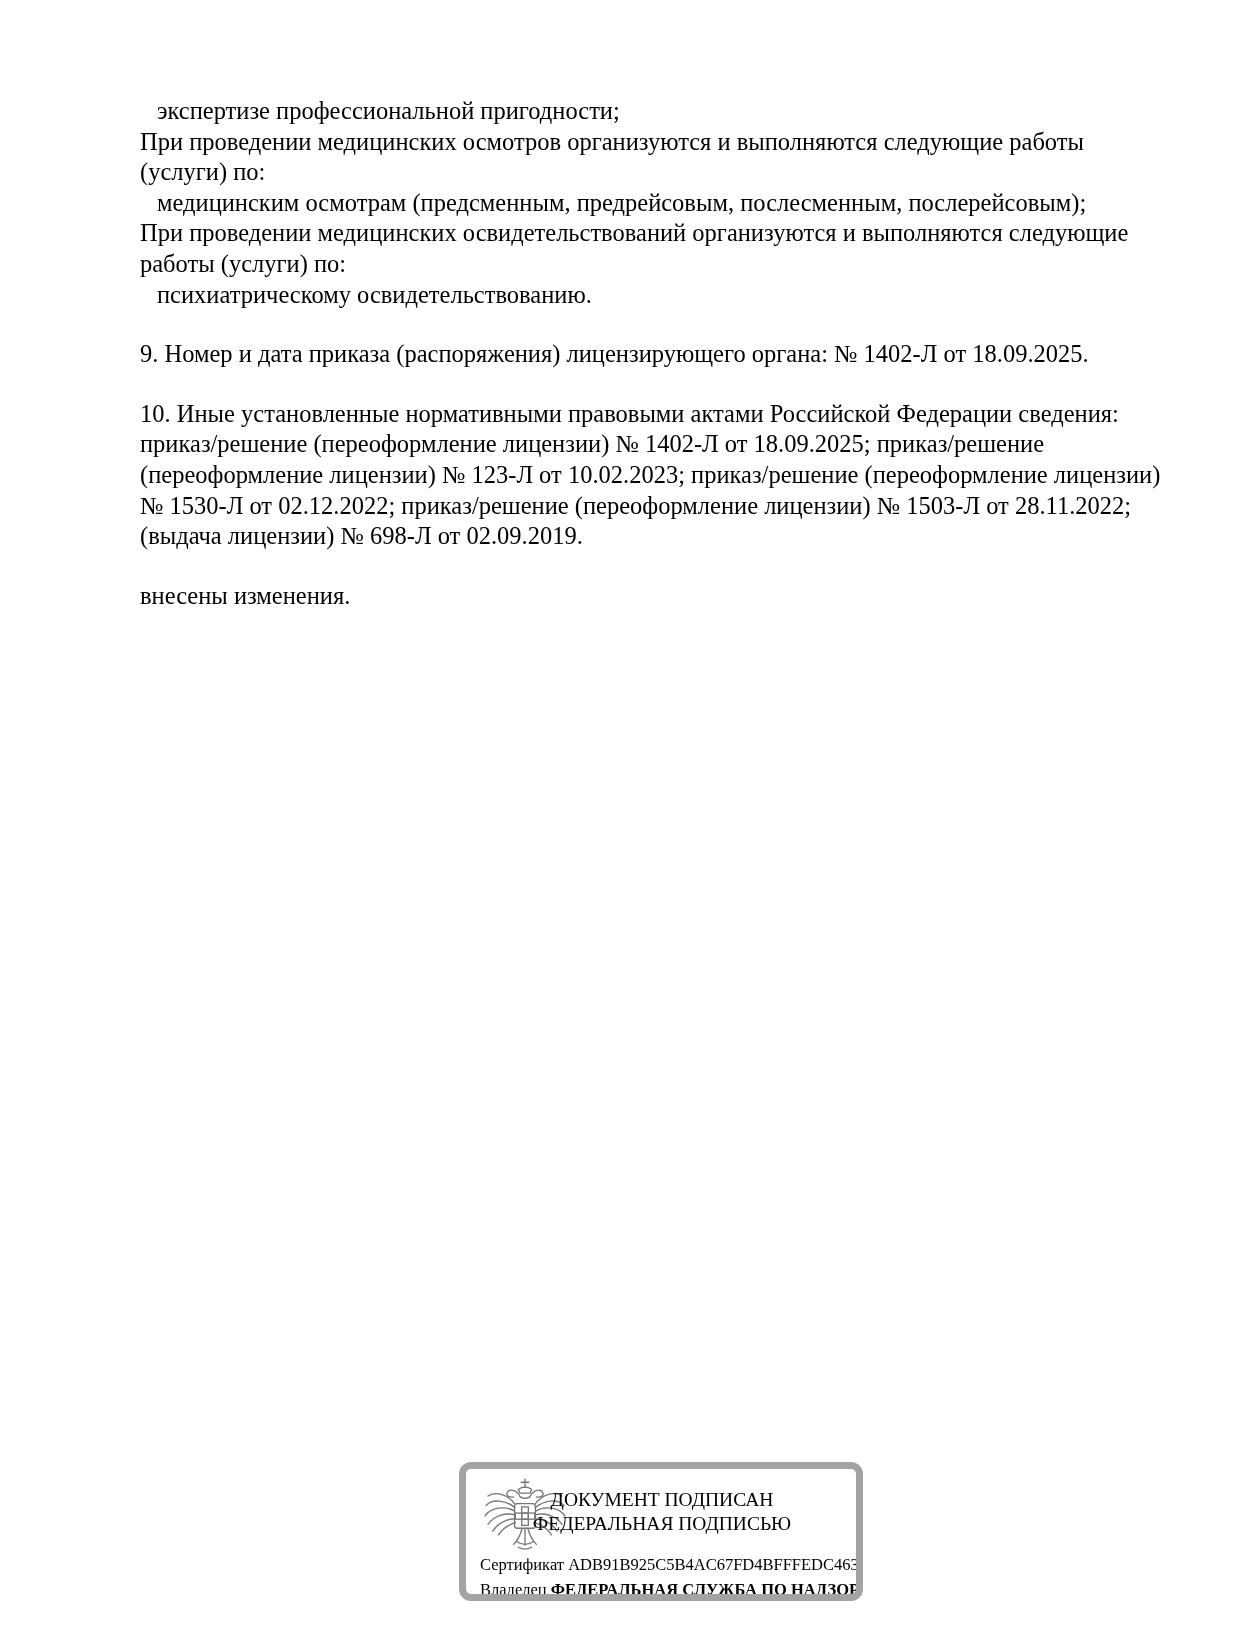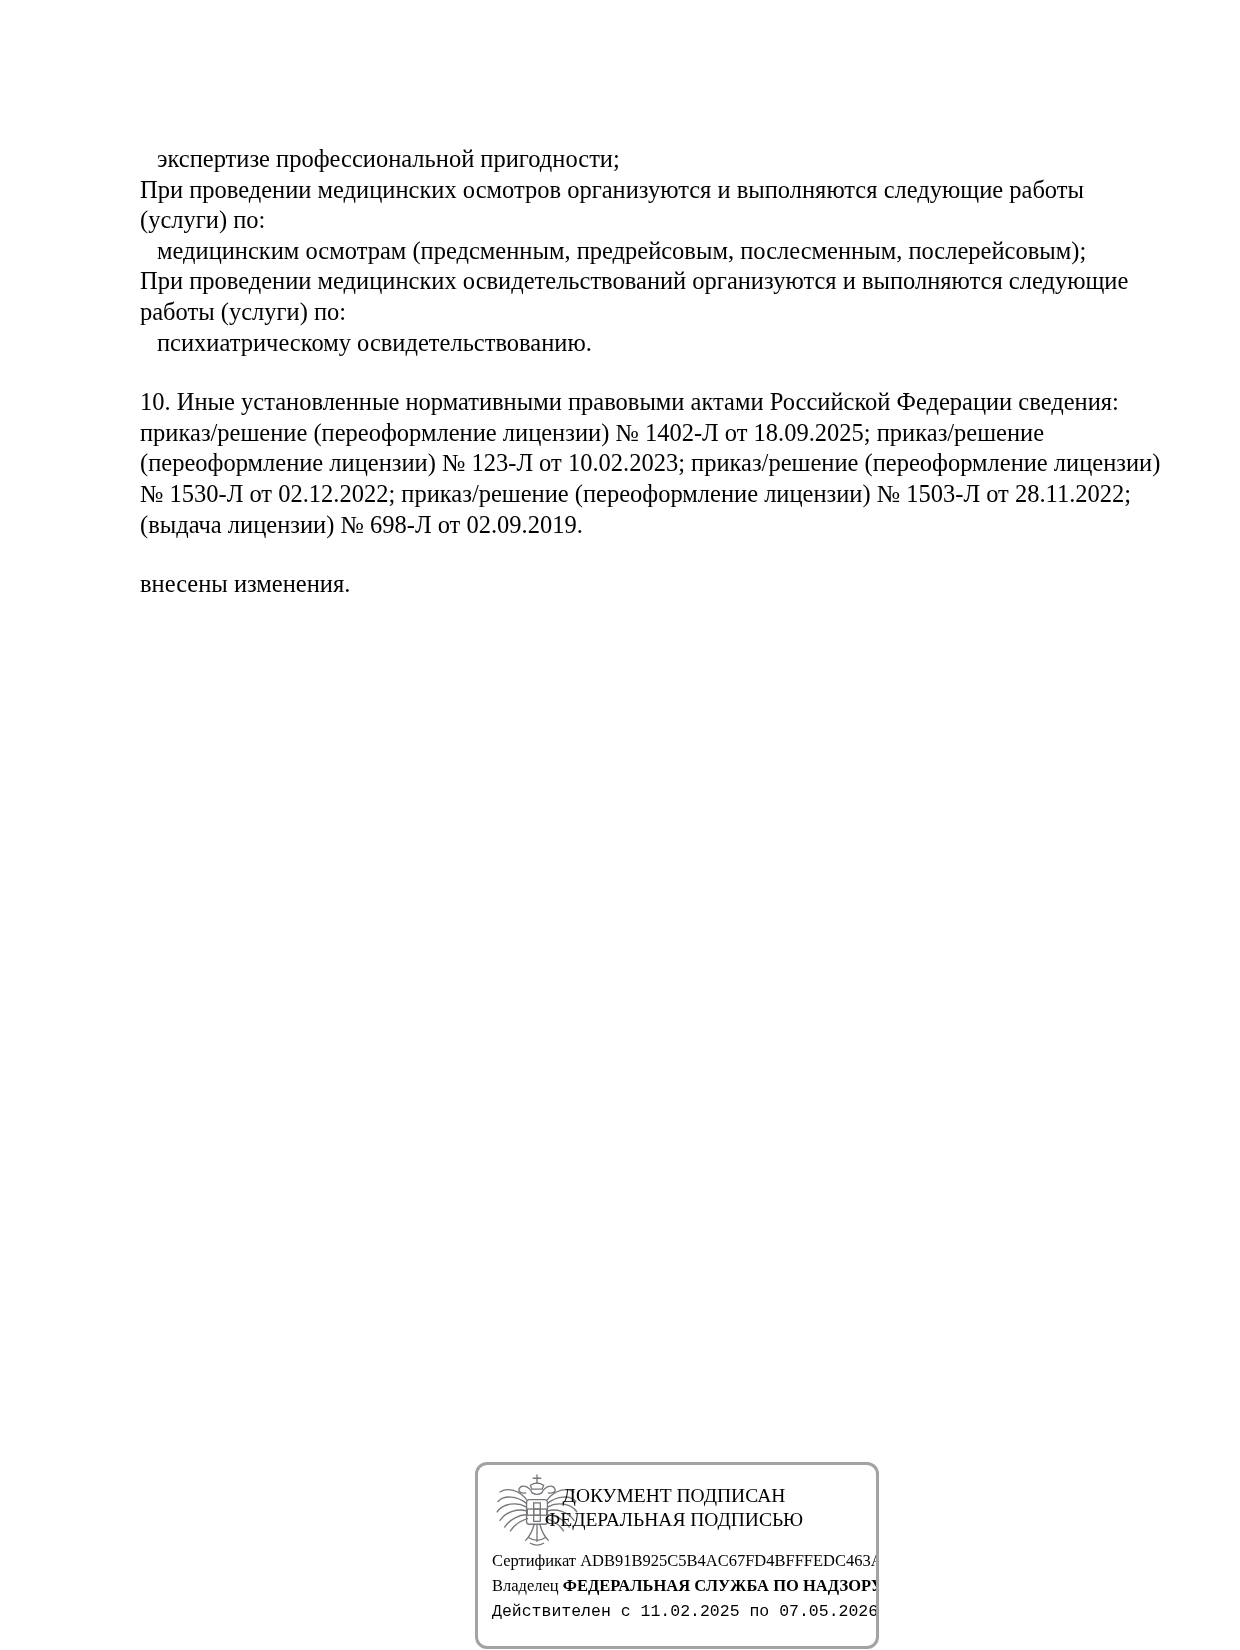--- a/index.html
+++ b/index.html
@@ -2,29 +2,29 @@
 <html><head>
 <meta charset="utf-8">
 <style>
   html,body{margin:0;padding:0;background:#ffffff;}
   .page{
     position:relative;width:1240px;height:1650px;background:#ffffff;
     font-family:"Liberation Serif", serif;color:#000000;overflow:hidden;
   }
   .body-text{
     position:absolute;left:140px;top:96px;
-    font-size:24.5px;line-height:30.6px;margin-top:48px;
+    font-size:24.5px;line-height:30.6px;
   }
   .line{white-space:nowrap;}
   .ind{padding-left:17px;}
   .para + .para{margin-top:29px;}
 
   .stamp{
-    position:absolute;left:475px;top:1462px;width:404px;height:187px;
-    border:3px solid #a3a3a3;border-radius:12px;box-sizing:border-box;
+    position:absolute;left:459px;top:1462px;width:404px;height:139px;
+    border:7px solid #a3a3a3;border-radius:12px;box-sizing:border-box;
     overflow:hidden;background:#ffffff;
   }
   .emblem{position:absolute;left:13px;top:8px;width:92px;height:74px;}
   .stamp-title{
     position:absolute;left:196px;top:19px;transform:translateX(-50%);
     text-align:center;font-size:19.5px;line-height:24px;white-space:nowrap;
   }
   .stamp-row{position:absolute;left:14px;white-space:nowrap;font-size:16.5px;line-height:20px;}
   .row-cert{top:86px;}
   .row-owner{top:111px;}
@@ -41,20 +41,23 @@
     <div class="para">
       <div class="line ind">экспертизе профессиональной пригодности;</div>
       <div class="line">При проведении медицинских осмотров организуются и выполняются следующие работы</div>
       <div class="line">(услуги) по:</div>
       <div class="line ind">медицинским осмотрам (предсменным, предрейсовым, послесменным, послерейсовым);</div>
       <div class="line">При проведении медицинских освидетельствований организуются и выполняются следующие</div>
       <div class="line">работы (услуги) по:</div>
       <div class="line ind">психиатрическому освидетельствованию.</div>
     </div>
 
+    <div class="para">
+      <div class="line">9. Номер и дата приказа (распоряжения) лицензирующего органа: № 1402-Л от 18.09.2025.</div>
+    </div>
 
     <div class="para">
       <div class="line">10. Иные установленные нормативными правовыми актами Российской Федерации сведения:</div>
       <div class="line">приказ/решение (переоформление лицензии) № 1402-Л от 18.09.2025; приказ/решение</div>
       <div class="line">(переоформление лицензии) № 123-Л от 10.02.2023; приказ/решение (переоформление лицензии)</div>
       <div class="line">№ 1530-Л от 02.12.2022; приказ/решение (переоформление лицензии) № 1503-Л от 28.11.2022;</div>
       <div class="line">(выдача лицензии) № 698-Л от 02.09.2019.</div>
     </div>
 
     <div class="para">

